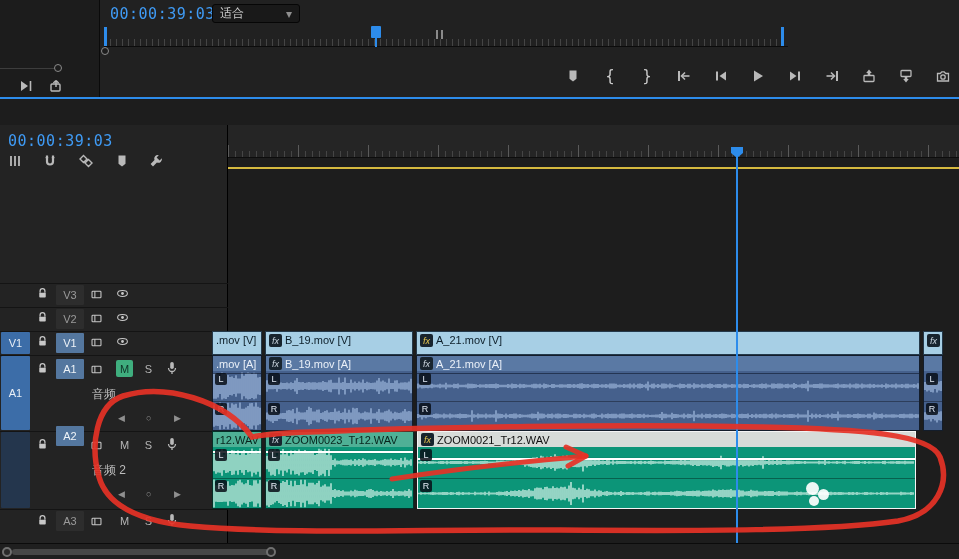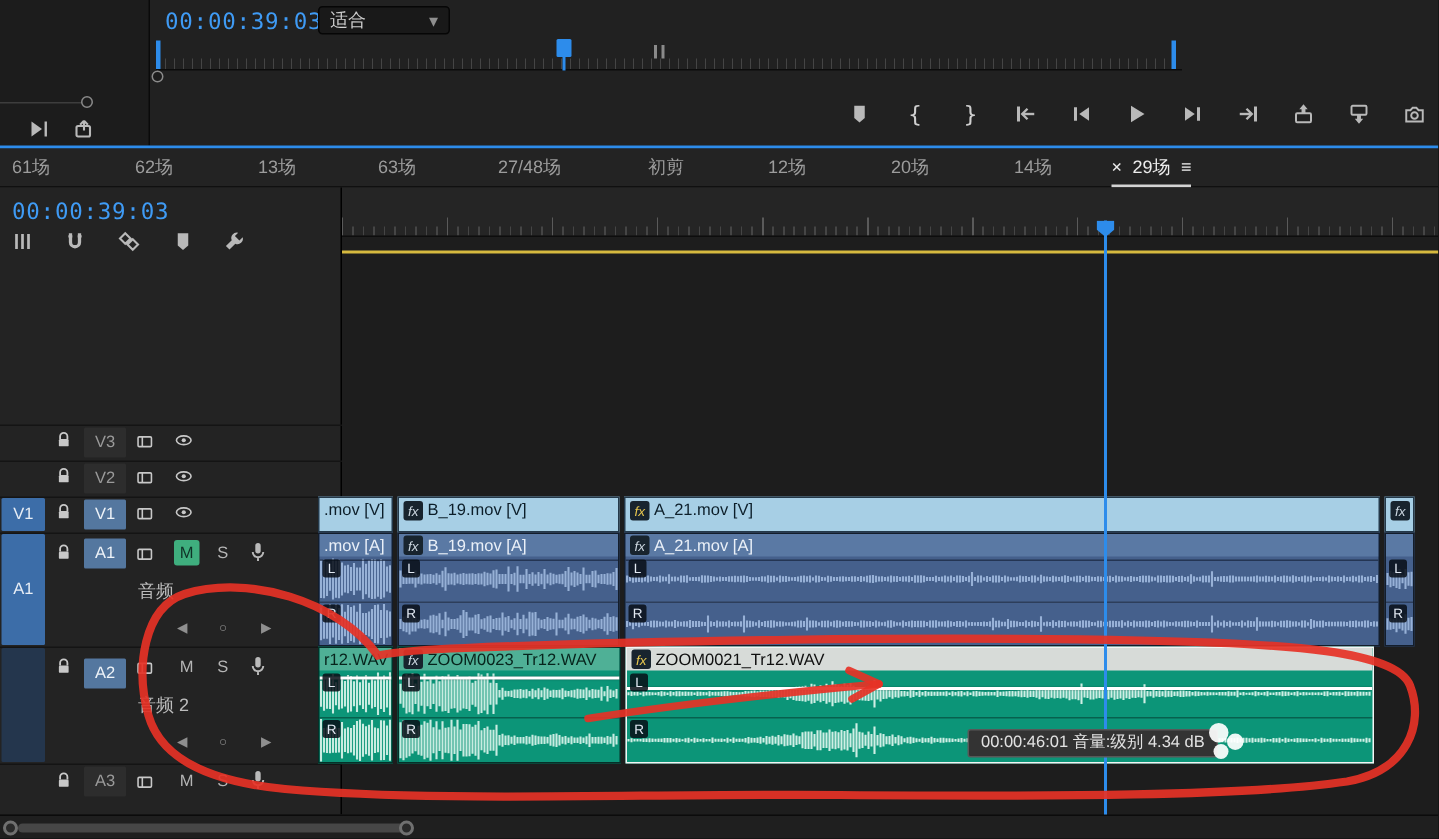--- a/index.html
+++ b/index.html
@@ -241,36 +241,20 @@
         </span>
       <span class="tbtn">
           <svg class="ic">
             <use href="#i-camera"></use>
           </svg>
         </span>
     </div>
   </section>
   <div class="focus-line"></div>
 
-  <nav class="tabbar">
-    <span class="tab" style="left:8px">61场</span>
-    <span class="tab" style="left:90px">62场</span>
-    <span class="tab" style="left:172px">13场</span>
-    <span class="tab" style="left:252px">63场</span>
-    <span class="tab" style="left:332px">27/48场</span>
-    <span class="tab" style="left:432px">初剪</span>
-    <span class="tab" style="left:512px">12场</span>
-    <span class="tab" style="left:594px">20场</span>
-    <span class="tab" style="left:676px">14场</span>
-    <span class="tab active" style="left:741px">
-      <span>×</span>
-      <span>29场</span>
-      <span>≡</span>
-    </span>
-  </nav>
 
   <section class="timeline">
 
     <div class="thead">
       <div class="abs tc mono" style="left:8px;top:7px">00:00:39:03</div>
       <span class="abs" style="left:8px;top:28px"><svg class="ic">
             <use href="#i-snapbars"></use>
           </svg></span>
       <span class="abs blue" style="left:42px;top:28px"><svg class="ic">
             <use href="#i-magnet"></use>
@@ -341,21 +325,21 @@
           </svg></span>
       <div class="tname" style="left:92px;top:261px">音频</div>
       <span class="kf" style="left:118px;top:288px">◀</span>
       <span class="kf" style="left:146px;top:288px">○</span>
       <span class="kf" style="left:174px;top:288px">▶</span>
 
       <div class="abs" style="left:1px;top:307px;width:29px;height:76px;background:#24364d;border-radius:1px"></div>
       <span class="abs" style="left:36px;top:313px"><svg class="ic12">
             <use href="#i-lock"></use>
           </svg></span>
-      <div class="namebox hl" style="left:56px;top:314px">A2</div>
+      <div class="namebox hl" style="left:56px;top:301px">A2</div>
       <span class="abs" style="left:90px;top:314px"><svg class="ic12">
             <use href="#i-patch"></use>
           </svg></span>
       <div class="msbox" style="left:116px;top:311px">M</div>
       <div class="msbox" style="left:140px;top:311px">S</div>
       <span class="abs" style="left:164px;top:311px"><svg class="ic">
             <use href="#i-mic"></use>
           </svg></span>
       <div class="tname" style="left:92px;top:337px">音频 2</div>
       <span class="kf" style="left:118px;top:364px">◀</span>
@@ -511,21 +495,20 @@
                 <path d="M1 14.7V16.3M3 14.2V16.8M5 14.7V16.3M7 14.6V16.4M9 14.7V16.3M11 14.4V16.6M13 14.3V16.7M15 14.1V16.9M17 14.3V16.7M19 14.5V16.5M21 14.3V16.7M23 14.3V16.7M25 14.0V17.0M27 14.0V17.0M29 14.0V17.0M31 14.5V16.5M33 14.0V17.0M35 14.3V16.7M37 14.8V16.2M39 14.1V16.9M41 13.8V17.2M43 14.6V16.4M45 13.9V17.1M47 14.4V16.6M49 14.6V16.4M51 14.2V16.8M53 14.7V16.3M55 14.7V16.3M57 13.7V17.3M59 14.5V16.5M61 14.5V16.5M63 14.3V16.7M65 14.6V16.4M67 13.8V17.2M69 14.7V16.3M71 13.6V17.4M73 14.5V16.5M75 14.4V16.6M77 14.5V16.5M79 14.0V17.0M81 13.4V17.6M83 13.8V17.2M85 14.0V17.0M87 13.6V17.4M89 13.1V17.9M91 14.0V17.0M93 12.7V18.3M95 13.1V17.9M97 12.5V18.5M99 13.1V17.9M101 12.0V19.0M103 12.8V18.2M105 11.5V19.5M107 11.9V19.1M109 12.2V18.8M111 11.0V20.0M113 12.4V18.6M115 12.8V18.2M117 10.2V20.8M119 9.6V21.4M121 9.7V21.3M123 9.7V21.3M125 11.3V19.7M127 8.9V22.1M129 8.8V22.2M131 10.3V20.7M133 10.3V20.7M135 8.3V22.7M137 9.9V21.1M139 9.5V21.5M141 10.2V20.8M143 8.7V22.3M145 9.3V21.7M147 8.7V22.3M149 10.8V20.2M151 7.6V23.4M153 4.1V26.9M155 9.8V21.2M157 10.3V20.7M159 11.8V19.2M161 9.7V21.3M163 11.3V19.7M165 6.4V24.6M167 12.0V19.0M169 10.8V20.2M171 11.3V19.7M173 12.8V18.2M175 12.7V18.3M177 11.6V19.4M179 13.3V17.7M181 12.2V18.8M183 12.8V18.2M185 14.1V16.9M187 13.5V17.5M189 13.1V17.9M191 13.7V17.3M193 14.1V16.9M195 14.5V16.5M197 13.7V17.3M199 14.2V16.8M201 14.0V17.0M203 13.1V17.9M205 14.0V17.0M207 14.4V16.6M209 13.9V17.1M211 13.9V17.1M213 14.2V16.8M215 14.1V16.9M217 14.4V16.6M219 14.6V16.4M221 14.3V16.7M223 14.0V17.0M225 14.5V16.5M227 14.1V16.9M229 13.6V17.4M231 13.5V17.5M233 14.6V16.4M235 14.0V17.0M237 13.7V17.3M239 14.2V16.8M241 13.8V17.2M243 13.7V17.3M245 13.9V17.1M247 13.9V17.1M249 14.1V16.9M251 14.0V17.0M253 13.4V17.6M255 13.7V17.3M257 13.3V17.7M259 12.8V18.2M261 13.0V18.0M263 13.2V17.8M265 13.7V17.3M267 13.5V17.5M269 12.9V18.1M271 12.9V18.1M273 12.9V18.1M275 12.7V18.3M277 13.0V18.0M279 12.4V18.6M281 12.5V18.5M283 13.4V17.6M285 13.0V18.0M287 12.7V18.3M289 12.7V18.3M291 12.6V18.4M293 12.7V18.3M295 11.6V19.4M297 12.2V18.8M299 12.7V18.3M301 11.8V19.2M303 12.1V18.9M305 11.6V19.4M307 11.9V19.1M309 11.8V19.2M311 11.7V19.3M313 11.1V19.9M315 12.3V18.7M317 12.2V18.8M319 11.8V19.2M321 11.7V19.3M323 12.6V18.4M325 12.4V18.6M327 13.6V17.4M329 13.2V17.8M331 13.0V18.0M333 11.8V19.2M335 12.6V18.4M337 12.8V18.2M339 12.6V18.4M341 13.5V17.5M343 13.4V17.6M345 13.5V17.5M347 13.0V18.0M349 13.2V17.8M351 13.1V17.9M353 13.0V18.0M355 12.9V18.1M357 13.9V17.1M359 13.6V17.4M361 13.0V18.0M363 13.6V17.4M365 13.6V17.4M367 13.4V17.6M369 13.5V17.5M371 14.2V16.8M373 14.3V16.7M375 14.3V16.7M377 14.0V17.0M379 13.5V17.5M381 14.1V16.9M383 13.7V17.3M385 14.2V16.8M387 14.2V16.8M389 14.1V16.9M391 13.8V17.2M393 14.6V16.4M395 14.1V16.9M397 14.1V16.9M399 14.0V17.0M401 14.5V16.5M403 14.0V17.0M405 14.2V16.8M407 13.7V17.3M409 14.1V16.9M411 13.9V17.1M413 13.8V17.2M415 14.2V16.8M417 13.9V17.1M419 14.3V16.7M421 14.1V16.9M423 13.9V17.1M425 14.2V16.8M427 14.6V16.4M429 14.6V16.4M431 14.0V17.0M433 14.2V16.8M435 13.9V17.1M437 14.6V16.4M439 13.9V17.1M441 14.4V16.6M443 14.7V16.3M445 14.4V16.6M447 14.0V17.0M449 14.1V16.9M451 14.4V16.6M453 14.3V16.7M455 14.6V16.4M457 14.7V16.3M459 14.2V16.8M461 14.8V16.2M463 13.9V17.1M465 14.3V16.7M467 14.5V16.5M469 14.0V17.0M471 14.5V16.5M473 14.5V16.5M475 14.6V16.4M477 14.4V16.6M479 14.5V16.5M481 14.4V16.6M483 13.8V17.2M485 14.2V16.8M487 14.3V16.7M489 14.5V16.5M491 14.5V16.5M493 13.9V17.1M495 14.2V16.8" stroke="#f2fff8" stroke-width="1.4" fill="none" stroke-opacity="0.85"></path>
               </svg></div>
           <div class="vol white" style="top:11px"></div>
         </div>
       </div>
     </div>
 
     <div class="playhead-head" style="top:22px"></div>
     <div class="playhead-line" style="top:22px;height:396px"></div>
 
-    <div class="tooltip" style="top:361px">00:00:46:01  音量:级别  4.34 dB</div>
     <div class="dot" style="left:806px;top:357px;width:13px;height:13px"></div>
     <div class="dot" style="left:818px;top:364px;width:11px;height:11px"></div>
     <div class="dot" style="left:809px;top:371px;width:10px;height:10px"></div>
   </section>
 
   <div class="hscroll">
     <div class="hbar"></div>
     <div class="hknob" style="left:2px"></div>
     <div class="hknob" style="left:266px"></div>
   </div>

